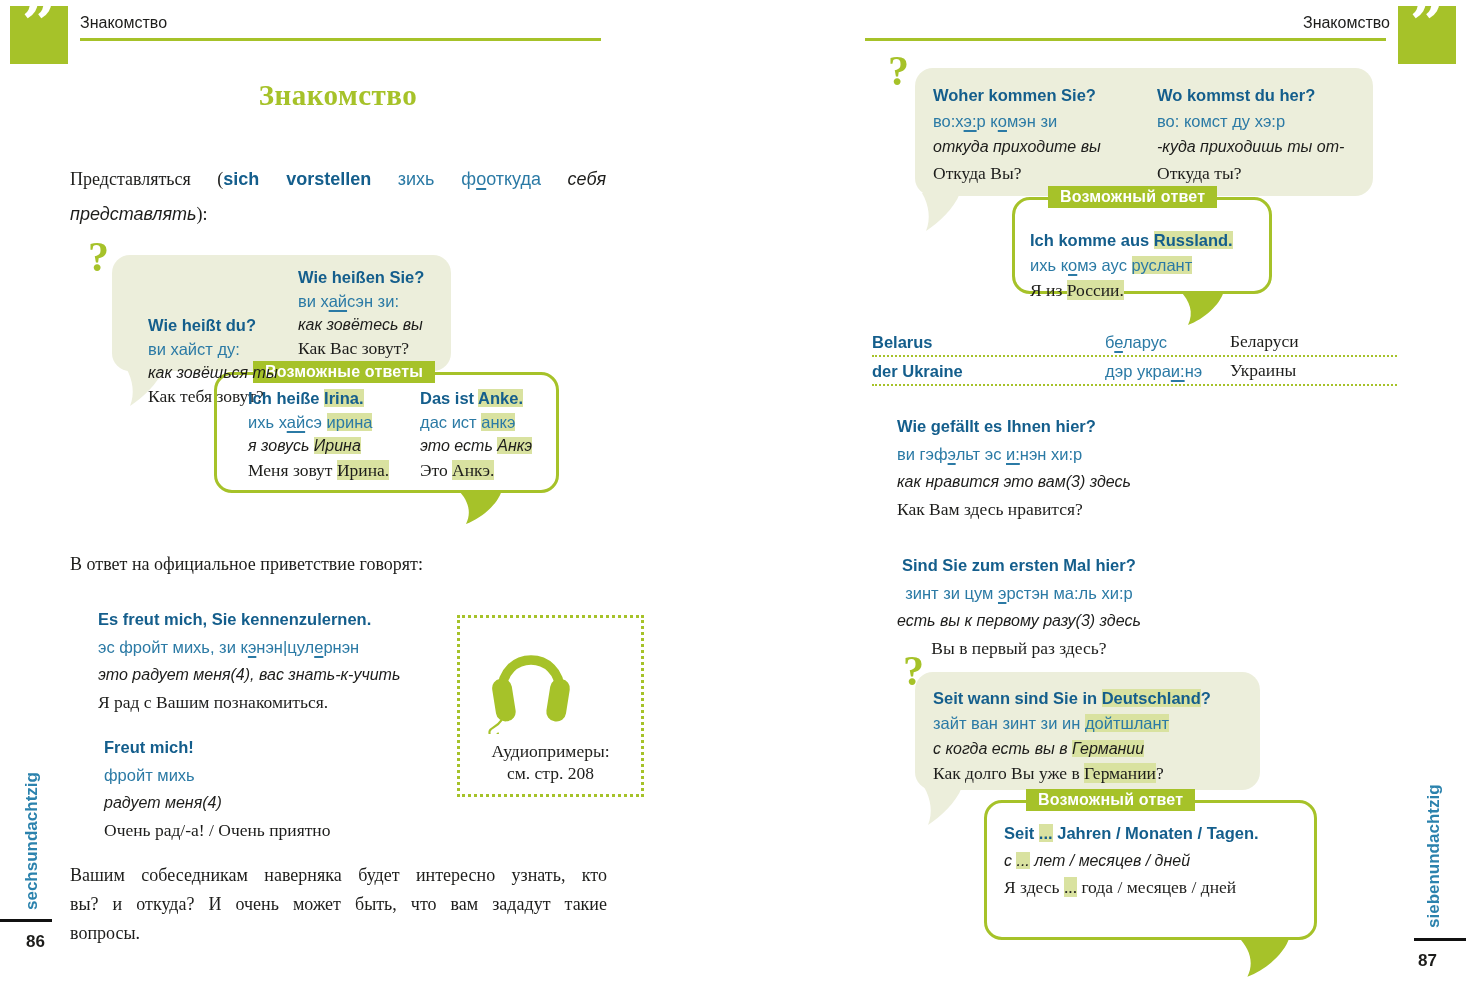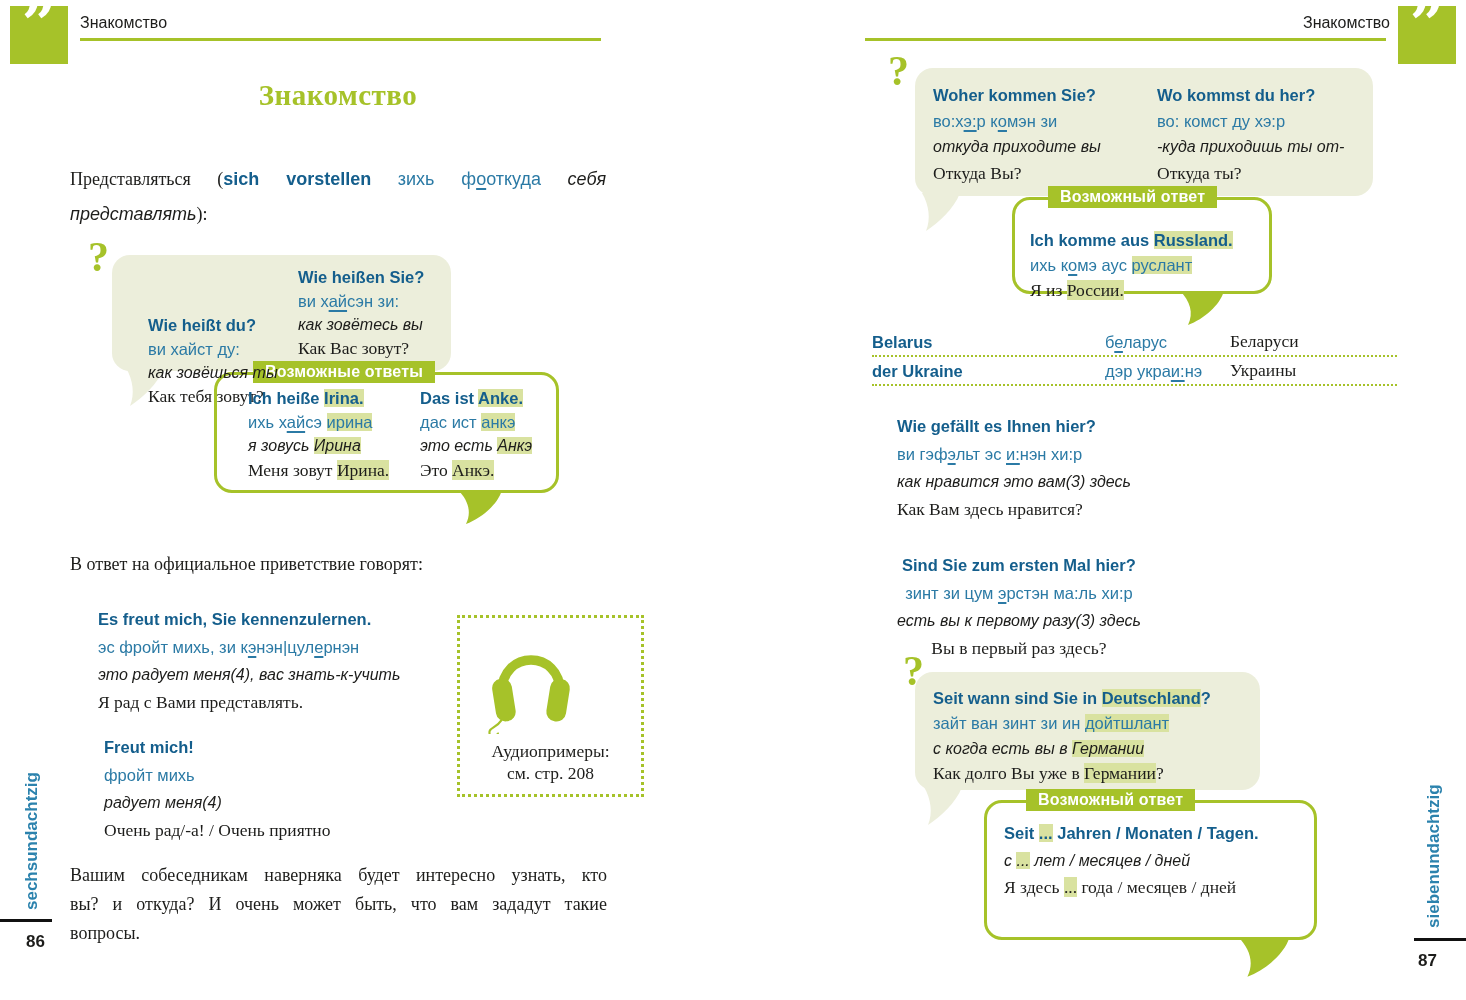--- a/index.html
+++ b/index.html
@@ -104,21 +104,21 @@
     <div class="line lit"><span>это есть </span><span class="hl">Анкэ</span></div>
     <div class="line ru"><span>Это </span><span class="hl">Анкэ.</span></div>
   </div>
 
   <div class="abs para ru" style="left:70px;top:547px;">В ответ на официальное приветствие говорят:</div>
 
   <div class="abs col" style="left:98px;top:606px;line-height:27.5px;">
     <div class="line de"><span>Es freut mich, Sie kennenzulernen.</span></div>
     <div class="line tr"><span>эс фройт михь, зи к</span><span class="u">э</span><span>нэн|цул</span><span class="u">е</span><span>рнэн</span></div>
     <div class="line lit"><span>это радует меня(4), вас знать-к-учить</span></div>
-    <div class="line ru"><span>Я рад с Вами представлять.</span></div>
+    <div class="line ru"><span>Я рад с Вашим познакомиться.</span></div>
   </div>
 
   <div class="abs col" style="left:104px;top:734px;line-height:27.5px;">
     <div class="line de"><span>Freut mich!</span></div>
     <div class="line tr"><span>фройт михь</span></div>
     <div class="line lit"><span>радует меня(4)</span></div>
     <div class="line ru"><span>Очень рад/-а! / Очень приятно</span></div>
   </div>
 
   <div class="abs audio-box" style="left:457px;top:615px;width:181px;height:176px;">

